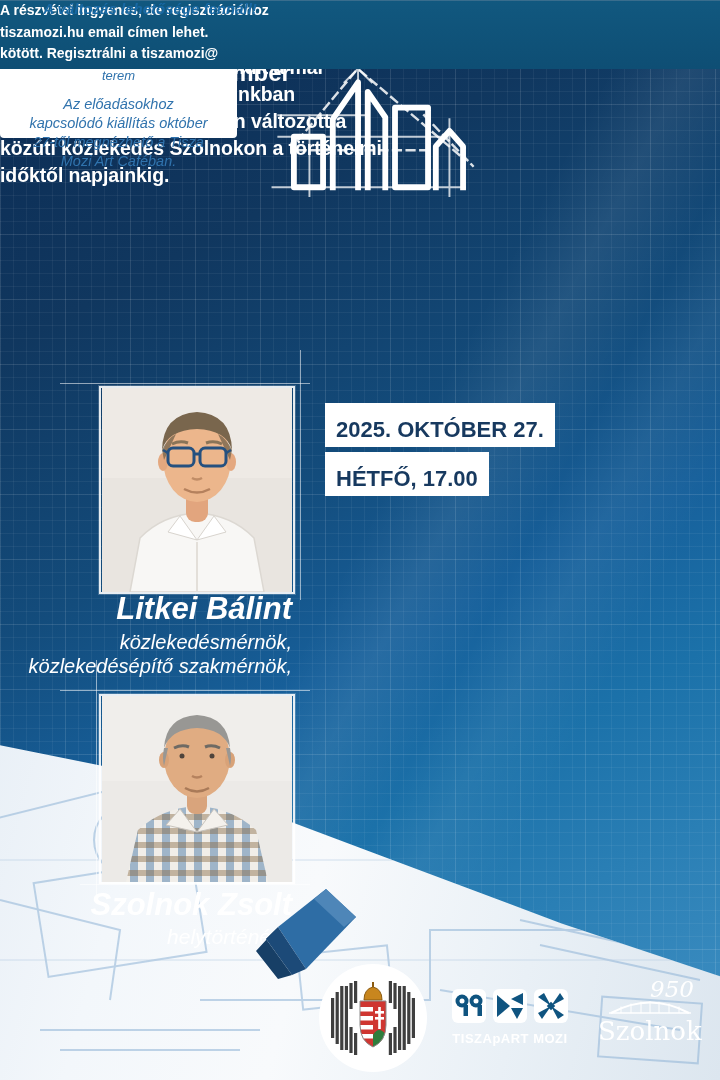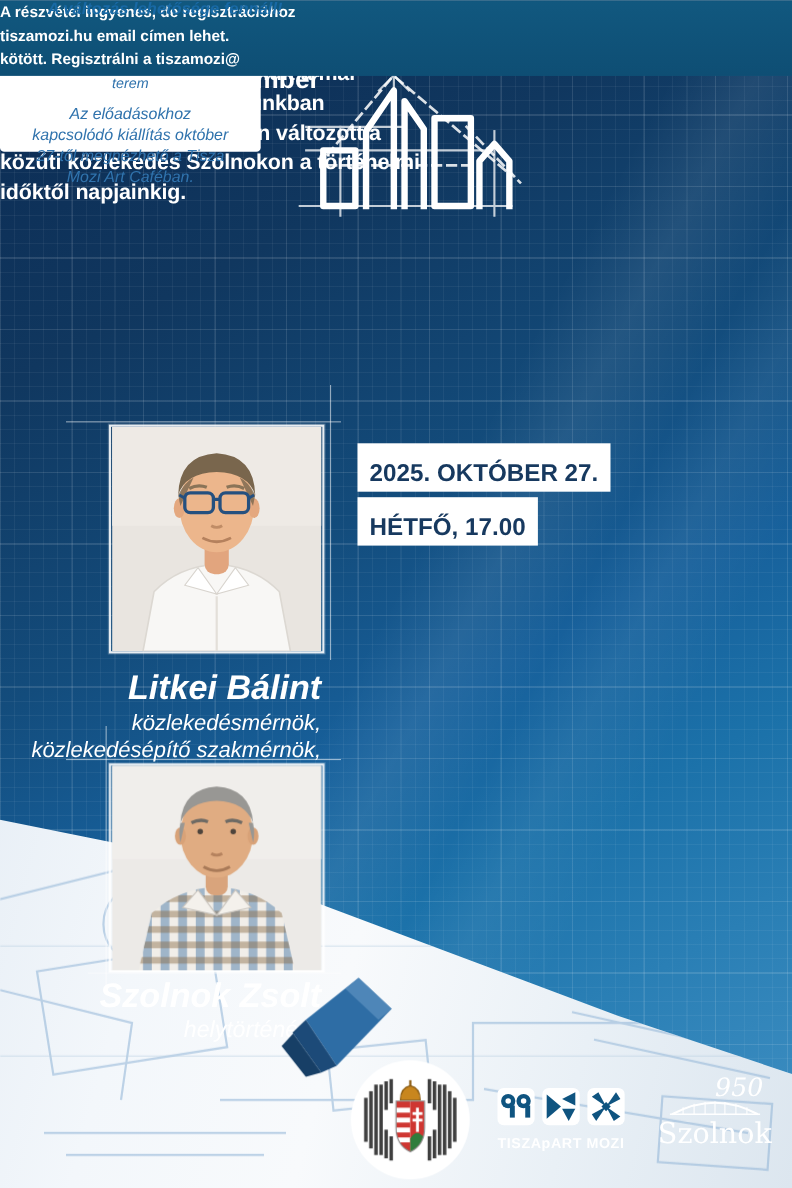--- a/index.html
+++ b/index.html
@@ -135,21 +135,21 @@
     <path d="M70 56 Q78 52 86 55 M104 55 Q112 52 120 56" stroke="#8a7458" stroke-width="3" fill="none"></path>
     <rect x="66" y="60" width="26" height="18" rx="5" fill="none" stroke="#25507f" stroke-width="3"></rect>
     <rect x="98" y="60" width="26" height="18" rx="5" fill="none" stroke="#25507f" stroke-width="3"></rect>
     <line x1="92" y1="66" x2="98" y2="66" stroke="#25507f" stroke-width="3"></line>
     <line x1="66" y1="65" x2="61" y2="62" stroke="#25507f" stroke-width="2.5"></line>
     <line x1="124" y1="65" x2="129" y2="62" stroke="#25507f" stroke-width="2.5"></line>
     <path d="M90 90 Q95 93 100 90" stroke="#c08c66" stroke-width="2.5" fill="none"></path>
     <path d="M82 101 Q95 108 108 101" stroke="#b5815d" stroke-width="2.5" fill="none"></path>
   </svg>
 
-  <div class="abs speaker-block" style="left:0;top:608px;">
+  <div class="abs speaker-block" style="left:0;top:592px;">
     <div class="speaker-name">Litkei Bálint</div>
     <div class="speaker-role" style="margin-top:4px;">közlekedésmérnök,</div>
     <div class="speaker-role">közlekedésépítő szakmérnök,</div>
   </div>
 
   <svg class="abs photo" style="left:99px;top:694px;" width="192" height="186" viewBox="0 0 190 186">
     <defs>
       <clipPath id="shirt2clip">
         <path d="M24 186 L36 134 Q60 112 95 110 Q130 112 154 134 L166 186 Z"></path>
       </clipPath>

